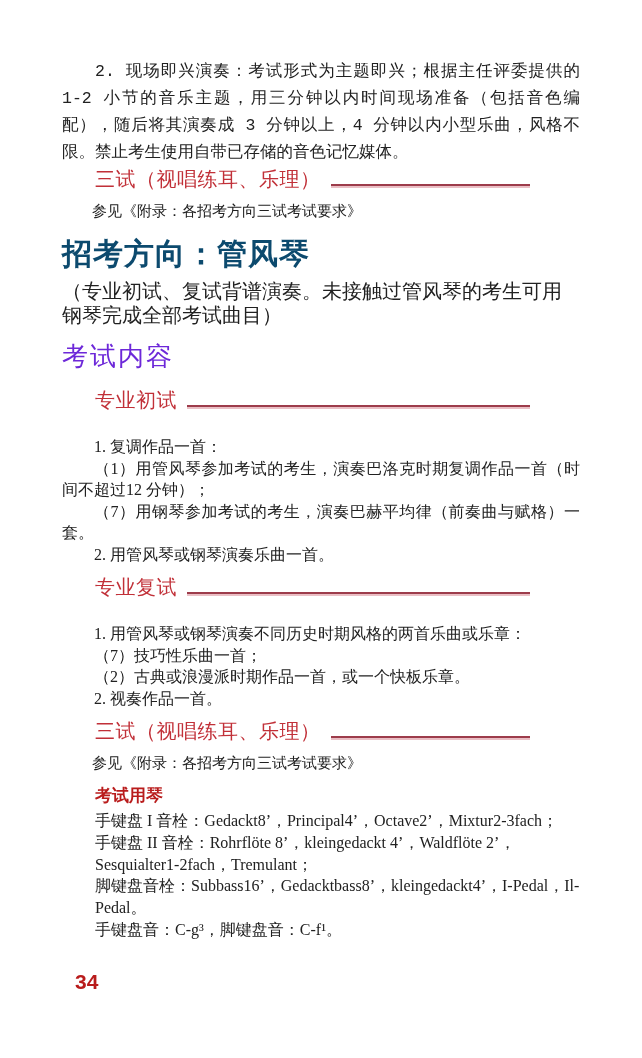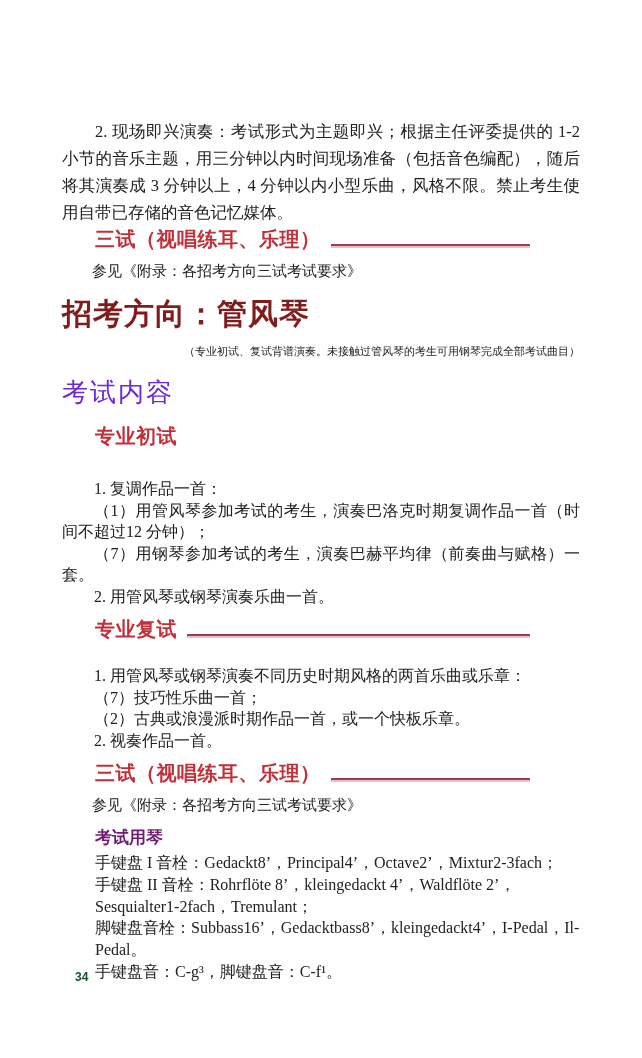--- a/index.html
+++ b/index.html
@@ -5,61 +5,61 @@
   html,body { margin:0; padding:0; background:#ffffff; }
   .page {
     position:relative; width:642px; height:1058px; background:#ffffff;
     font-family:"Liberation Serif","DejaVu Serif",serif; color:#212121;
     overflow:hidden;
   }
   .content { position:absolute; left:62px; top:0; width:518px; }
   p { margin:0; }
   .body { font-size:16.5px; line-height:27px; text-align:justify; }
   .indent { text-indent:2em; }
-  .first { margin-top:118px; }
+  .first { margin-top:58px;font-family:Liberation Mono, monospace; }
 
   .sec-head {
     display:flex; width:468px; box-sizing:border-box; padding-left:33px;
-    font-family:"Liberation Sans","DejaVu Sans",sans-serif; font-weight:bold;
+    font-family:"Liberation Sans","DejaVu Sans",sans-serif; font-weight:normal;
     font-size:20px; line-height:26px; color:#c13038; letter-spacing:0.5px;
   }
   .sec-head .rule {
     flex:1; margin-left:10px; margin-bottom:6px; align-self:flex-end;
     height:2px; background:#9d3c4b; box-shadow:0 2px 0 rgba(217,138,150,0.55);
   }
   .note { font-size:15px; line-height:27px; text-indent:2em; margin-top:6px; text-align:justify; }
 
   h1.doc-title {
     margin:12px 0 0; font-family:"Liberation Sans","DejaVu Sans",sans-serif;
-    font-size:30px; line-height:34px; color:#7f1d1d; letter-spacing:1px; font-weight:bold;
+    font-size:30px; line-height:34px; color:#0c4a6e; letter-spacing:1px; font-weight:bold;
   }
-  .subtitle { margin-top:8px; font-size:11px; line-height:24px;text-align:right; }
+  .subtitle { margin-top:8px; font-size:20px; line-height:24px; }
   h2.content-title {
     margin:13px 0 0; font-family:"Liberation Sans","DejaVu Sans",sans-serif;
     font-weight:normal; font-size:26px; line-height:32px; color:#6d28d9; letter-spacing:2px;
   }
 
   .mt9  { margin-top:9px; }
-  .mt15 { margin-top:15px;flex-direction:column; }
+  .mt15 { margin-top:15px; }
 
   .list { margin-top:23px; }
   .list p { font-size:16px; line-height:21.5px; text-indent:2em; text-align:justify; }
 
   .sub-head {
     margin-top:7px; padding-left:33px;
     font-family:"Liberation Sans","DejaVu Sans",sans-serif; font-weight:bold;
-    font-size:17px; line-height:24px; color:#701a75;
+    font-size:17px; line-height:24px; color:#b91c1c;
   }
   .instr { margin-top:2px; padding-left:33px; }
   .instr p { font-size:16px; line-height:21.8px; }
 
   .pagenum {
     position:absolute; left:75px; top:970px;
     font-family:"Liberation Sans","DejaVu Sans",sans-serif;
-    font-weight:bold; font-size:12px; color:#14532d;
+    font-weight:bold; font-size:21px; color:#b91c1c;
   }
 </style>
 </head>
 <body>
 
 <div class="page">
   <div class="content">
 
     <p class="body indent first">2. 现场即兴演奏：考试形式为主题即兴；根据主任评委提供的 1-2 小节的音乐主题，用三分钟以内时间现场准备（包括音色编配），随后将其演奏成 3 分钟以上，4 分钟以内小型乐曲，风格不限。禁止考生使用自带已存储的音色记忆媒体。</p>
 

